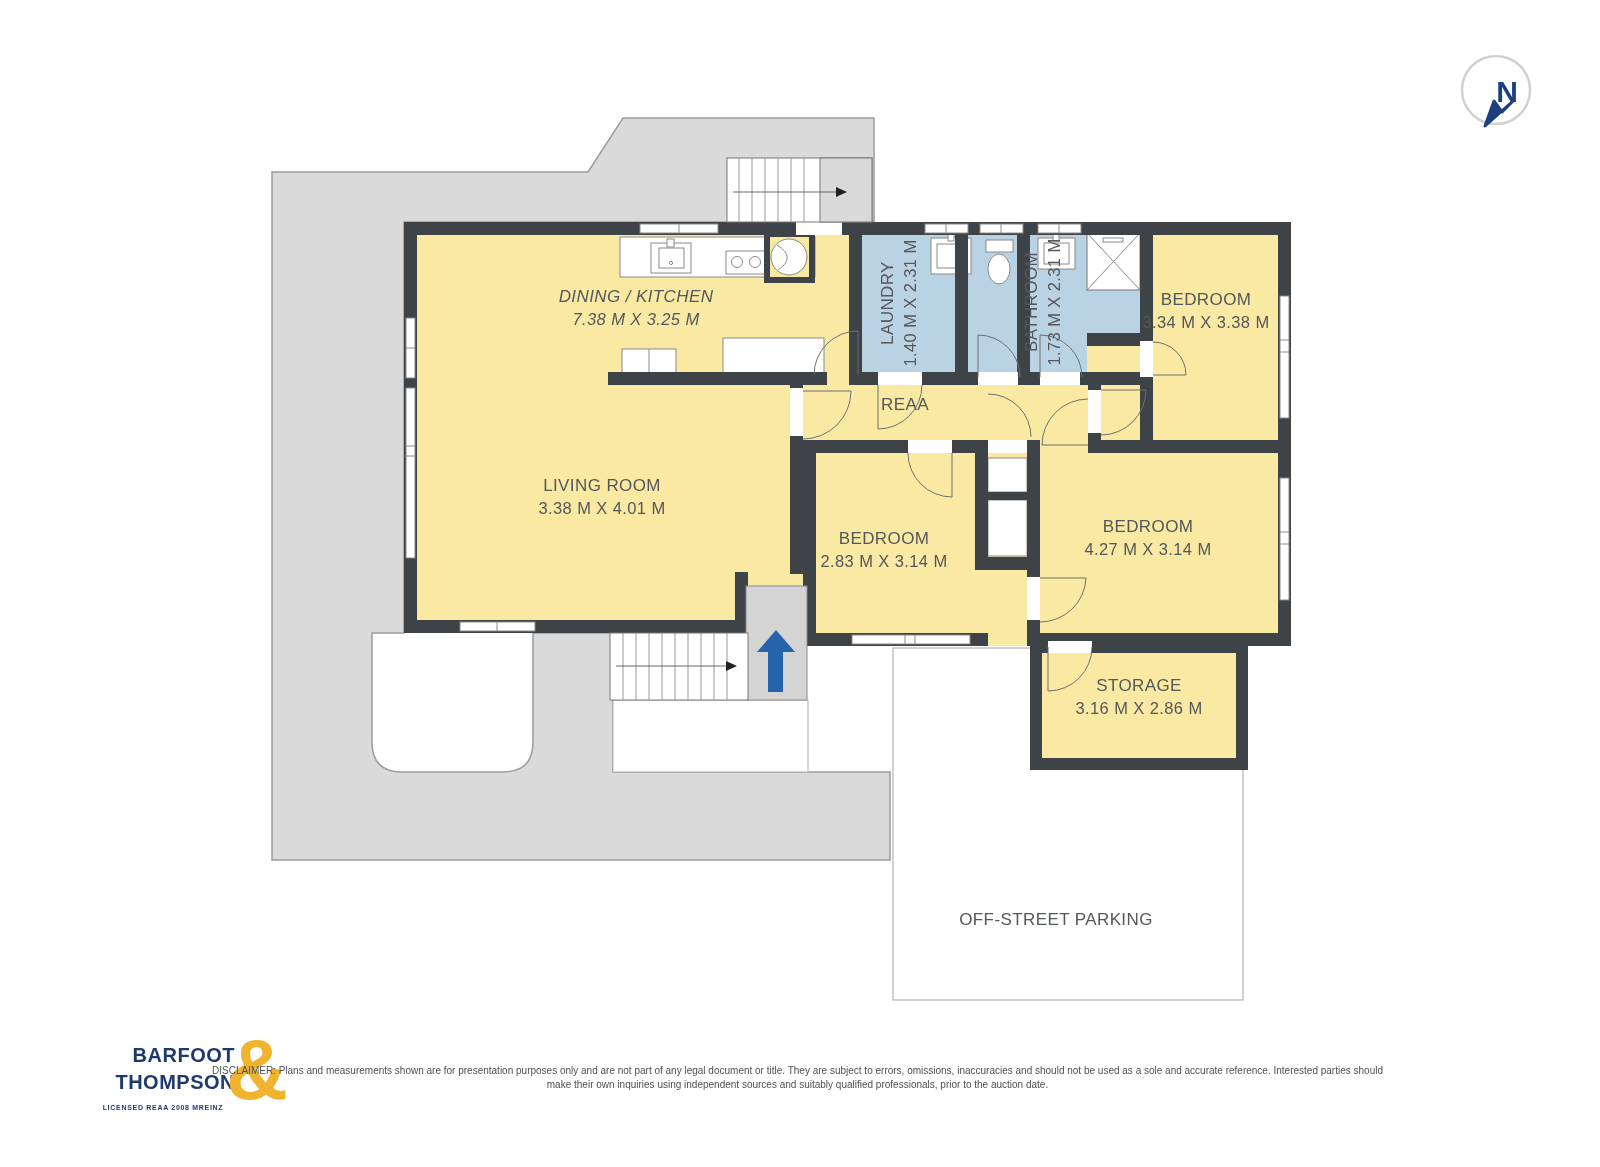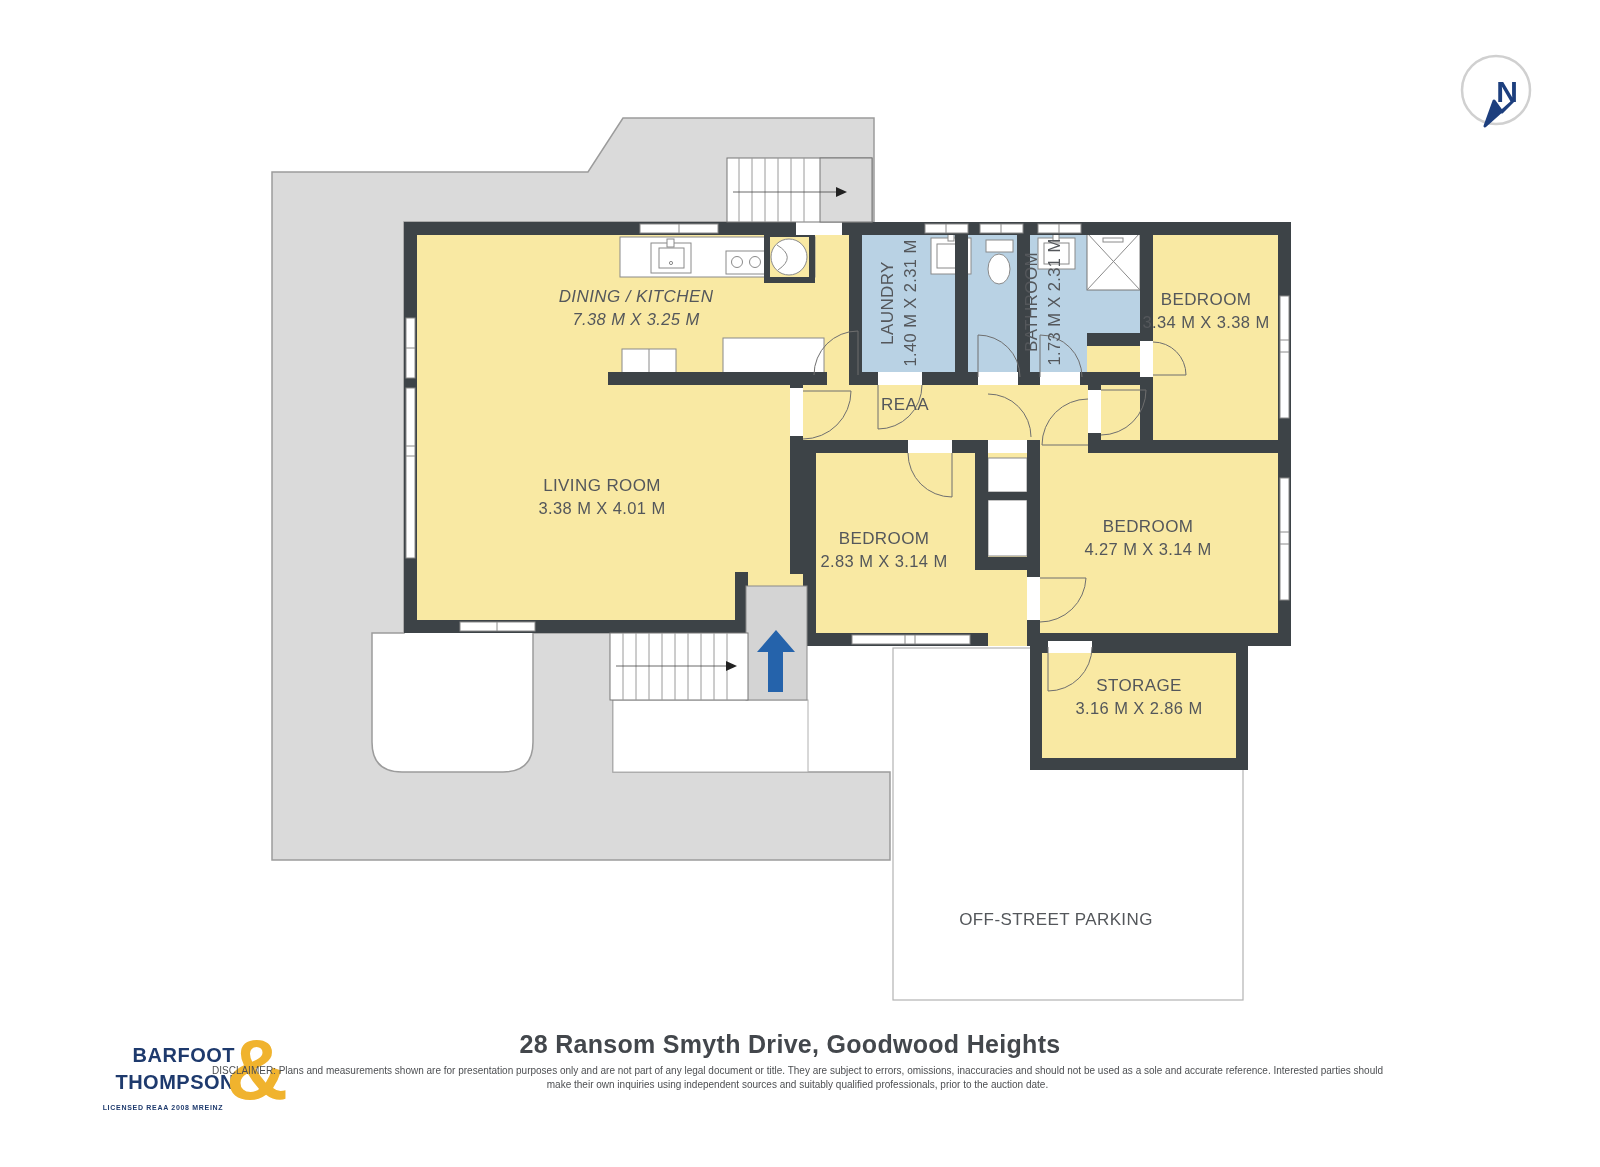--- a/index.html
+++ b/index.html
@@ -274,15 +274,14 @@
     <div>OFF-STREET PARKING</div>
   </div>
 
   <div class="logo-box">
     <div>BARFOOT</div>
     <div>THOMPSON</div>
   </div>
   <div class="logo-amp">&amp;</div>
   <div class="logo-tag">LICENSED REAA 2008 MREINZ</div>
 
-  <div class="plan-title">28 Ransom Smyth Drive, Goodwood Heights</div>
   <div class="disclaimer">DISCLAIMER: Plans and measurements shown are for presentation purposes only and are not part of any legal document or title. They are subject to errors, omissions, inaccuracies and should not be used as a sole and accurate reference. Interested parties should make their own inquiries using independent sources and suitably qualified professionals, prior to the auction date.</div>
 </div>
 
 </body></html>

